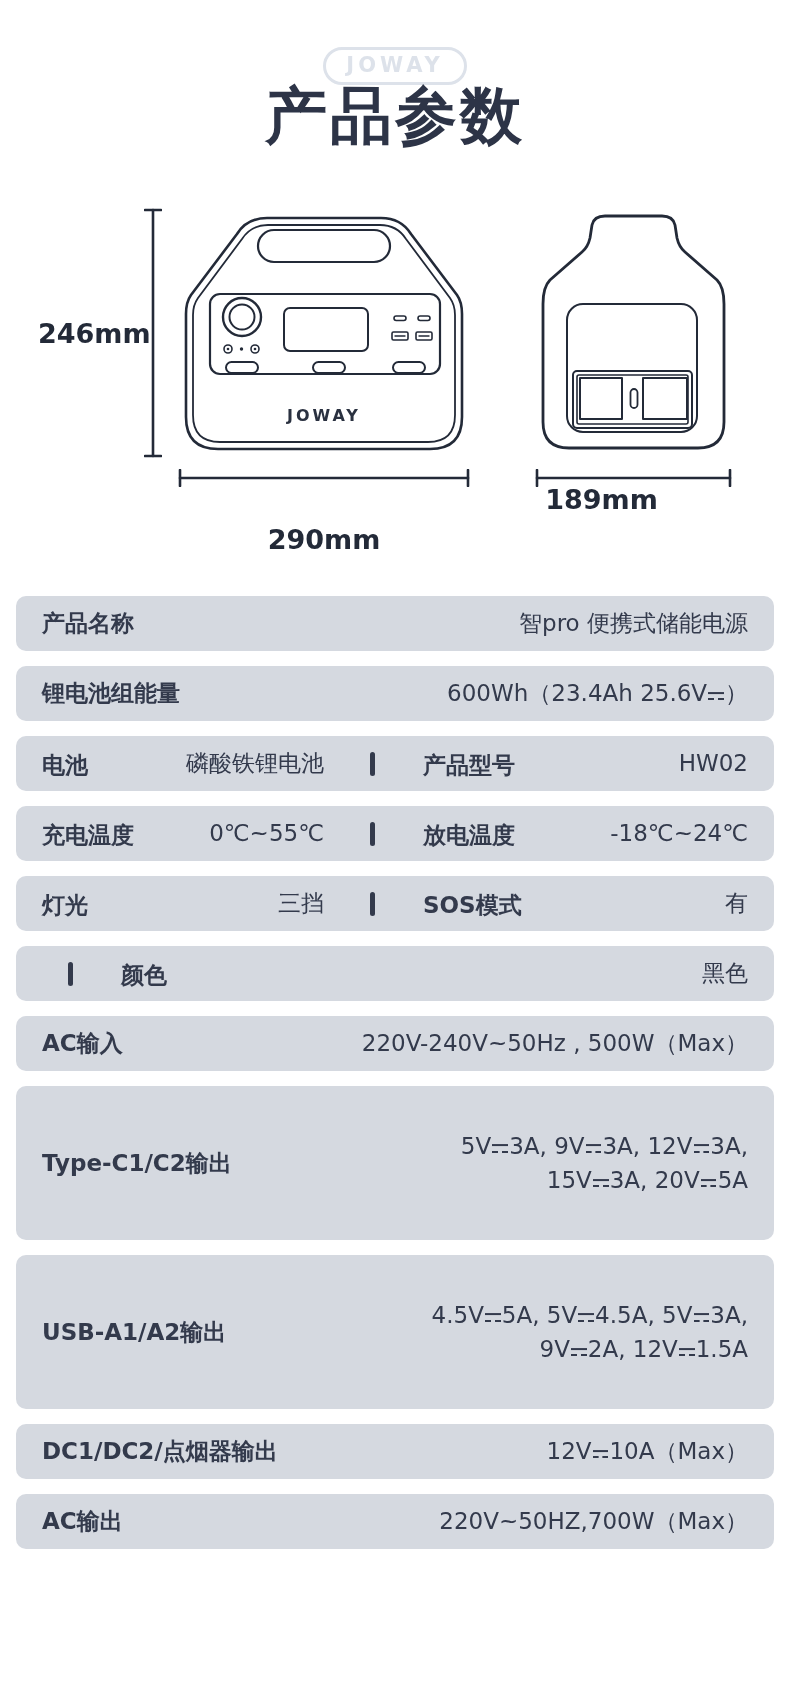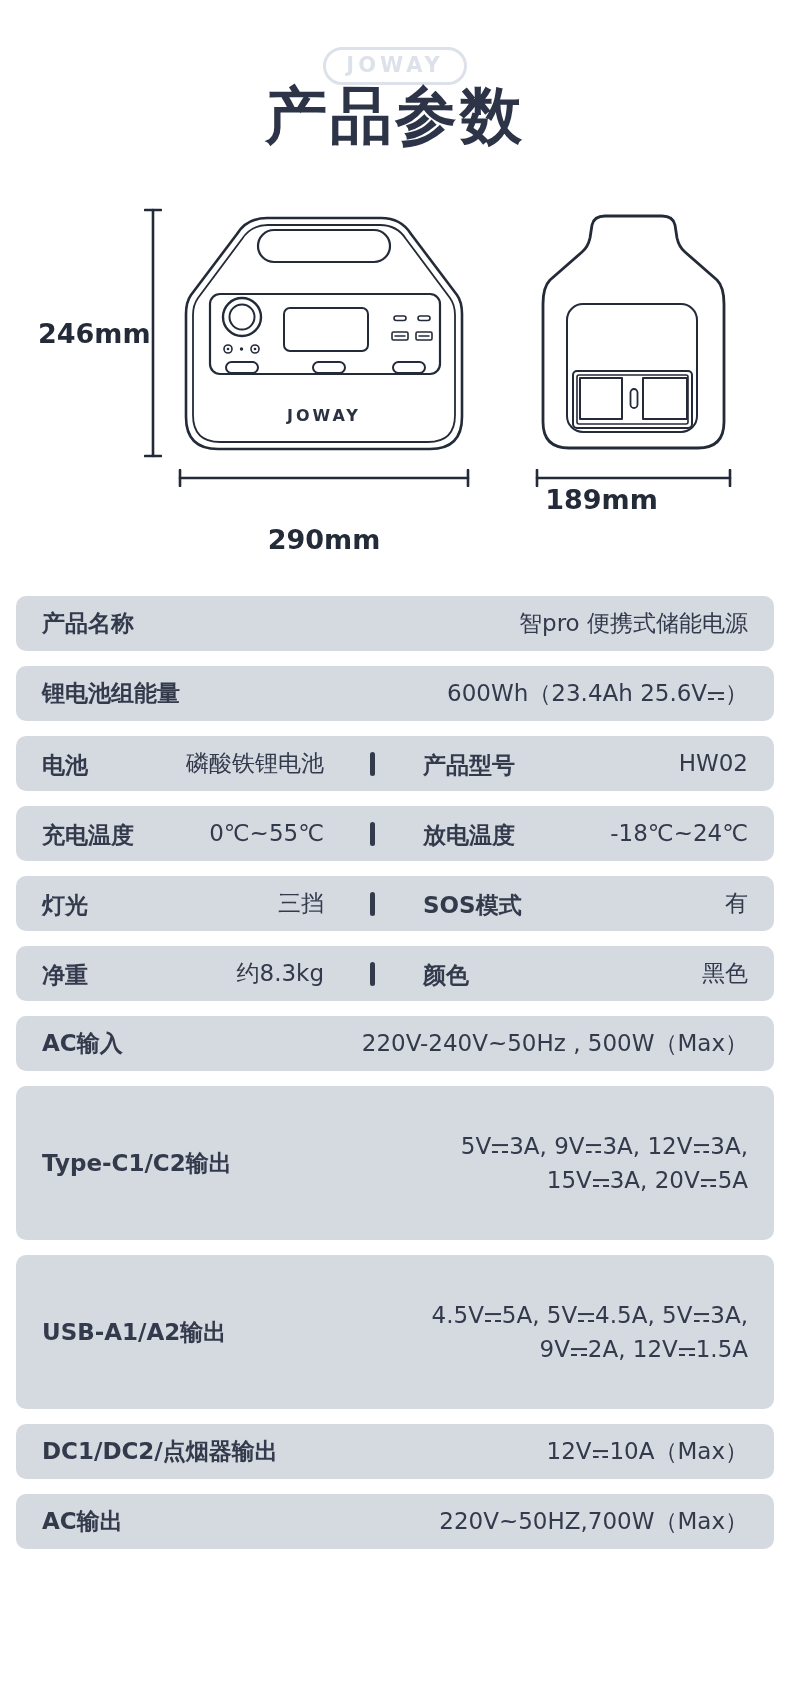--- a/index.html
+++ b/index.html
@@ -188,24 +188,20 @@
       <div class="val">三挡</div>
     </div>
     <div class="vdiv"></div>
     <div class="half right">
       <div class="lbl">SOS模式</div>
       <div class="val">有</div>
     </div>
   </div>
 
   <div class="row">
-    <div class="half left">
-      <div class="lbl">净重</div>
-      <div class="val">约8.3kg</div>
-    </div>
     <div class="vdiv"></div>
     <div class="half right">
       <div class="lbl">颜色</div>
       <div class="val">黑色</div>
     </div>
   </div>
 
   <div class="row">
     <div class="lbl">AC输入</div>
     <div class="val">220V-240V~50Hz , 500W（Max）</div>

